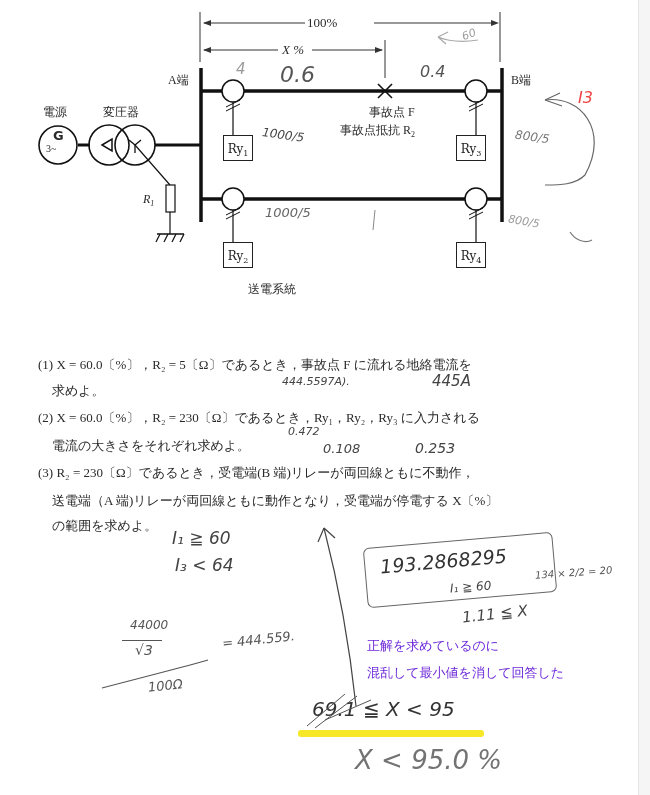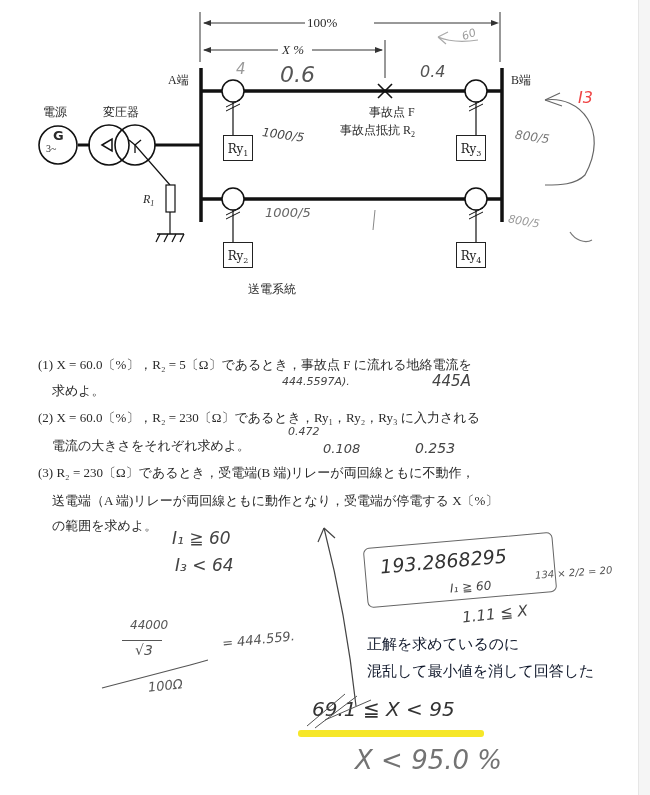--- a/index.html
+++ b/index.html
@@ -6,21 +6,21 @@
   body { width:650px; height:795px; position:relative; overflow:hidden;
          font-family:"DejaVu Serif", serif; color:#222; }
   .abs { position:absolute; }
   .print { font-family:Liberation Serif, serif; color:#2a2a2a; }
   .hand { font-family:"DejaVu Sans", sans-serif; color:#444; font-style:italic; font-weight:300; }
   .hand-light { color:#9a9a9a; }
   .relay { position:absolute; width:30px; height:26px; border:1.5px solid #222; background:#fff;
            font-size:12px; text-align:center; line-height:26px; box-sizing:border-box; }
   .relay sub { font-size:8px; }
   .q { font-size:13px; line-height:26px; white-space:nowrap; }
-  .red-note { color:#0f172a; font-family:Liberation Mono, monospace; font-size:15px; line-height:26px; white-space:nowrap; }
+  .red-note { color:#6d28d9; font-family:Liberation Serif, serif; font-size:13px; line-height:26px; white-space:nowrap; }
   .right-edge { position:absolute; left:638px; top:0; width:12px; height:795px; background:#f5f5f5; border-left:1px solid #e6e6e6; }
 </style>
 </head>
 <body>
 
 <div>
   <svg class="abs" style="left:0;top:0" width="650" height="300">
 
     <line x1="200" y1="12" x2="200" y2="62" stroke="#333" stroke-width="1"></line>
     <line x1="500" y1="12" x2="500" y2="62" stroke="#333" stroke-width="1"></line>

